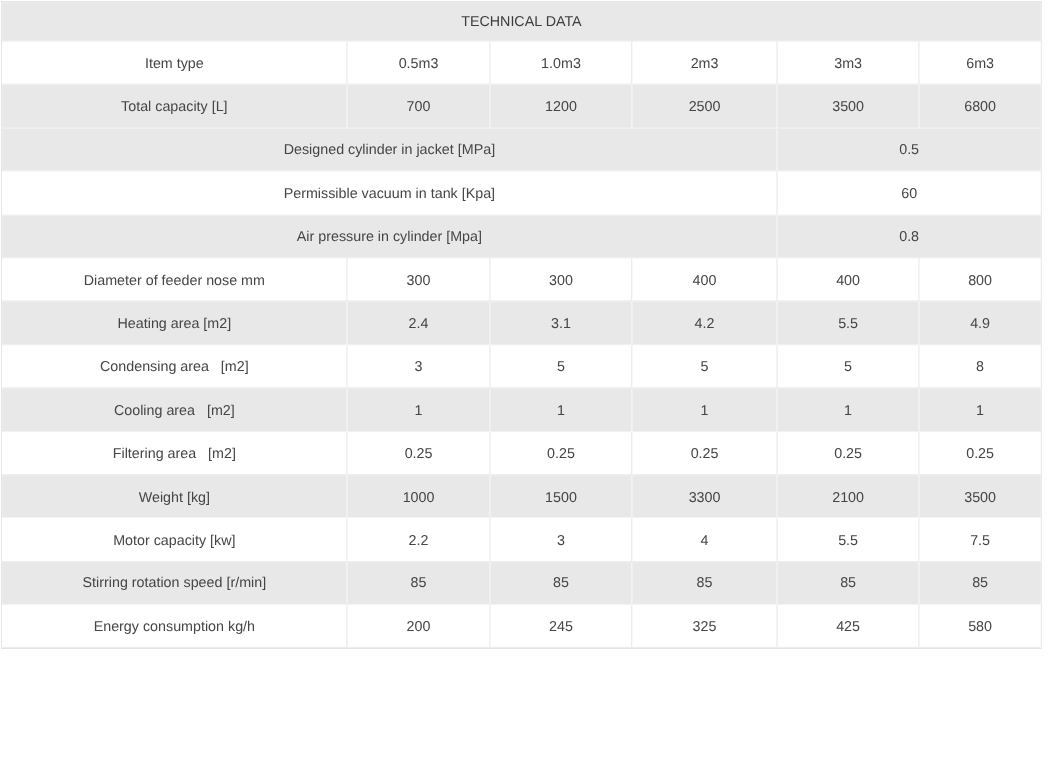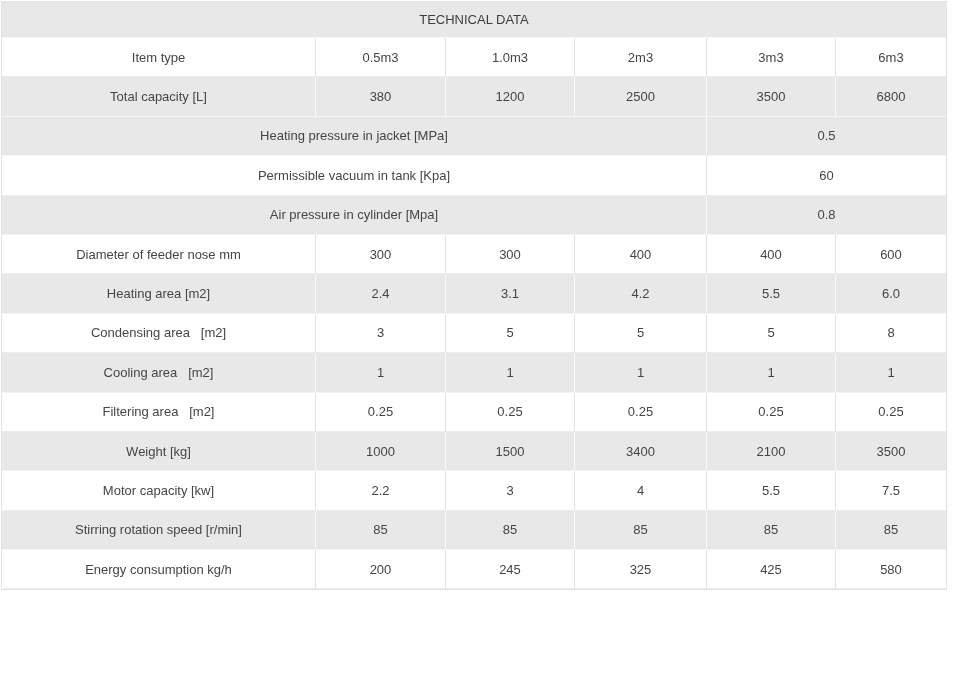--- a/index.html
+++ b/index.html
@@ -72,59 +72,59 @@
       <td>Item type</td>
       <td>0.5m3</td>
       <td>1.0m3</td>
       <td>2m3</td>
       <td>3m3</td>
       <td>6m3</td>
     </tr>
 
     <tr class="g">
       <td>Total capacity [L]</td>
-      <td>380</td>
+      <td>700</td>
       <td>1200</td>
       <td>2500</td>
       <td>3500</td>
       <td>6800</td>
     </tr>
 
 
     <tr class="g">
-      <td colspan="4">Heating pressure in jacket [MPa]</td>
+      <td colspan="4">Designed cylinder in jacket [MPa]</td>
       <td colspan="2">0.5</td>
     </tr>
 
     <tr>
       <td colspan="4">Permissible vacuum in tank [Kpa]</td>
       <td colspan="2">60</td>
     </tr>
 
     <tr class="g">
       <td colspan="4">Air pressure in cylinder [Mpa]</td>
       <td colspan="2">0.8</td>
     </tr>
 
     <tr>
       <td>Diameter of feeder nose mm</td>
       <td>300</td>
       <td>300</td>
       <td>400</td>
       <td>400</td>
-      <td>600</td>
+      <td>800</td>
     </tr>
 
     <tr class="g">
       <td>Heating area [m2]</td>
       <td>2.4</td>
       <td>3.1</td>
       <td>4.2</td>
       <td>5.5</td>
-      <td>6.0</td>
+      <td>4.9</td>
     </tr>
 
     <tr>
       <td>Condensing area&nbsp;&nbsp;&nbsp;[m2]</td>
       <td>3</td>
       <td>5</td>
       <td>5</td>
       <td>5</td>
       <td>8</td>
     </tr>
@@ -144,21 +144,21 @@
       <td>0.25</td>
       <td>0.25</td>
       <td>0.25</td>
       <td>0.25</td>
     </tr>
 
     <tr class="g">
       <td>Weight [kg]</td>
       <td>1000</td>
       <td>1500</td>
-      <td>3400</td>
+      <td>3300</td>
       <td>2100</td>
       <td>3500</td>
     </tr>
 
     <tr>
       <td>Motor capacity [kw]</td>
       <td>2.2</td>
       <td>3</td>
       <td>4</td>
       <td>5.5</td>

